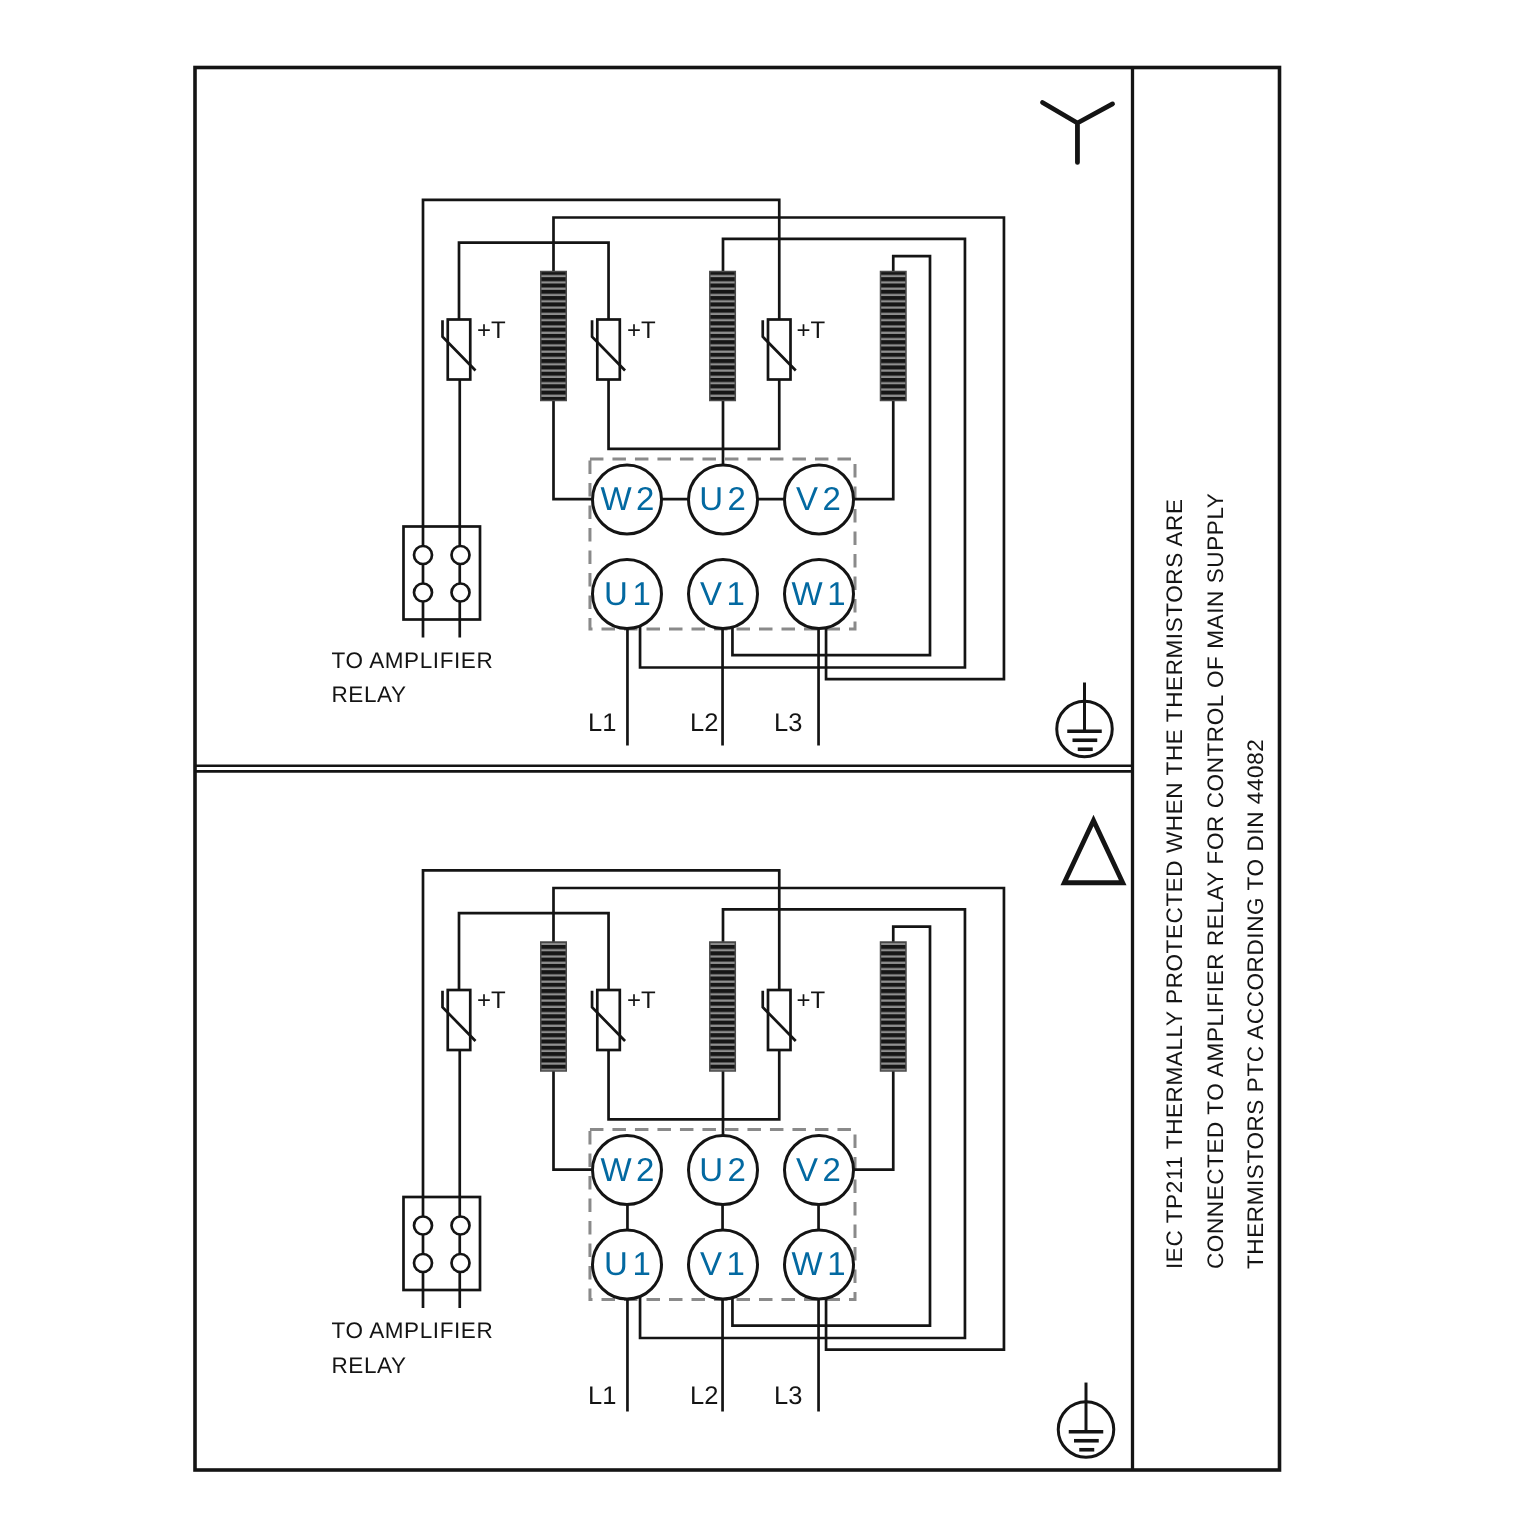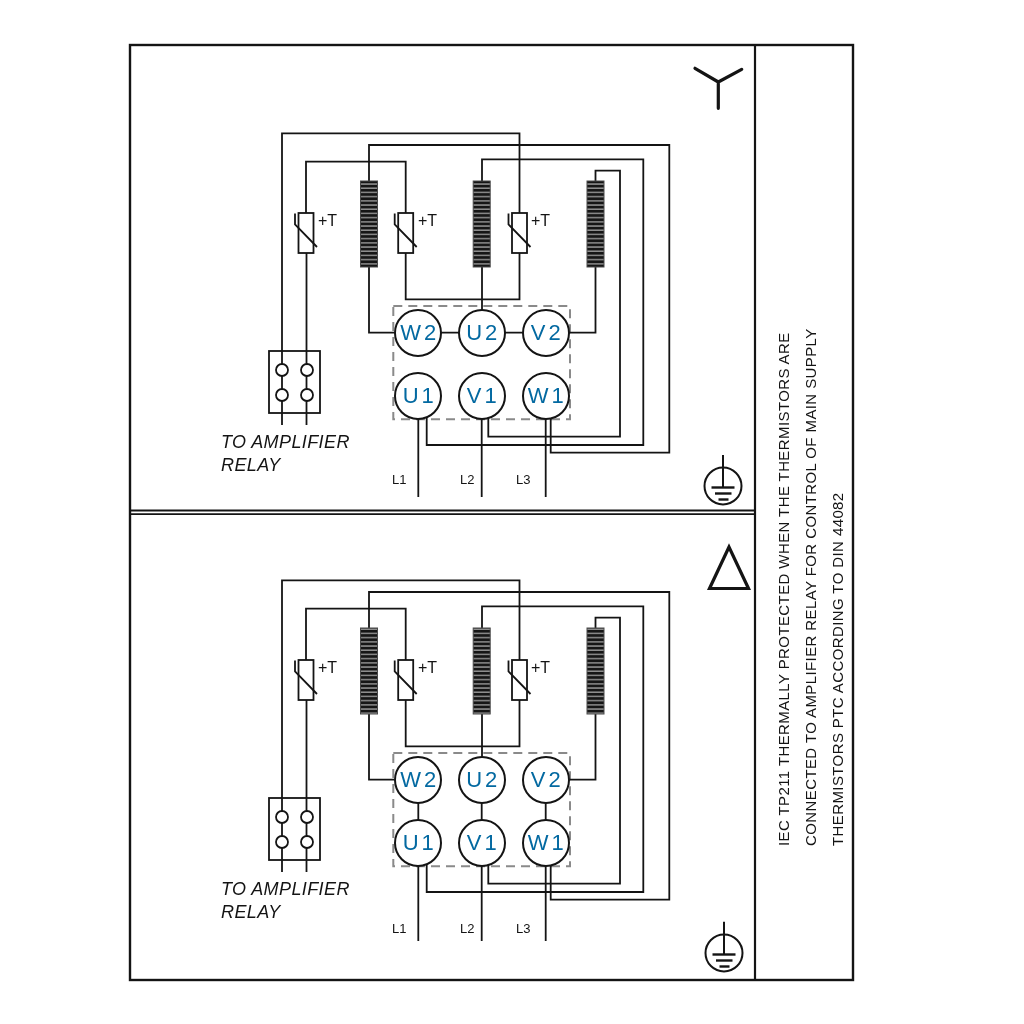--- a/index.html
+++ b/index.html
@@ -4,23 +4,23 @@
 <style>
   html,body{margin:0;padding:0;background:#ffffff;}
   .stage{position:relative;width:1024px;height:1024px;background:#ffffff;overflow:hidden;
          font-family:"Liberation Sans", sans-serif;color:#141414;}
   .layer{position:absolute;left:0;top:0;width:1024px;height:1024px;}
   .terminal{position:absolute;width:48px;height:48px;box-sizing:border-box;
             border:2px solid #141414;border-radius:50%;background:#ffffff;
             display:flex;align-items:center;justify-content:center;
             font-size:22px;letter-spacing:3px;padding-left:3px;color:#0369a1;}
   .lbl{position:absolute;white-space:nowrap;color:#141414;}
-  .supply-lbl{font-size:13px;}
+  .supply-lbl{font-size:17px;}
   .thermo-lbl{font-size:16px;}
-  .relay-lbl{font-size:18px;letter-spacing:0.4px;font-style:italic;}
+  .relay-lbl{font-size:15px;letter-spacing:0.4px;}
   .note-block{position:absolute;left:770px;top:846px;width:530px;
               transform:rotate(-90deg);transform-origin:0 0;
               font-size:15px;line-height:27px;letter-spacing:0.4px;white-space:nowrap;color:#141414;}
 </style>
 </head>
 <body>
 
 <div class="stage">
 
   <svg class="layer" viewBox="0 0 1024 1024">

